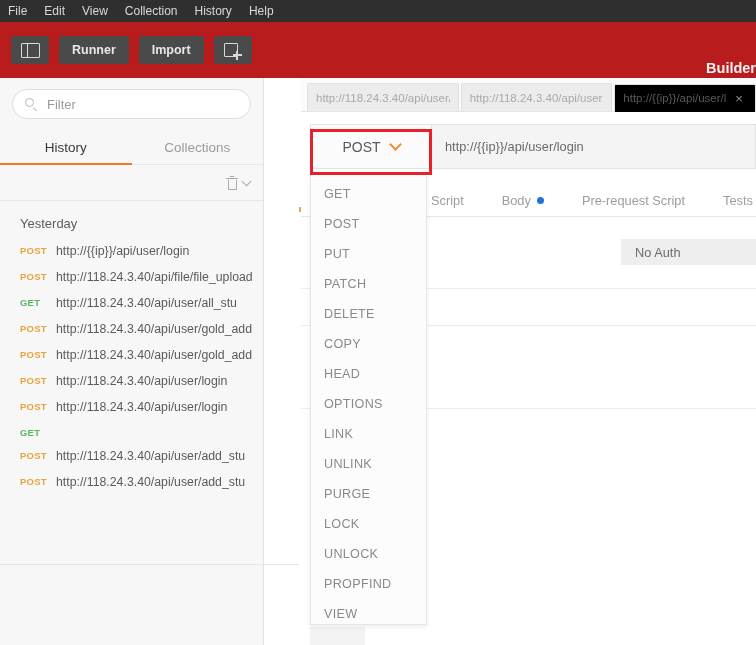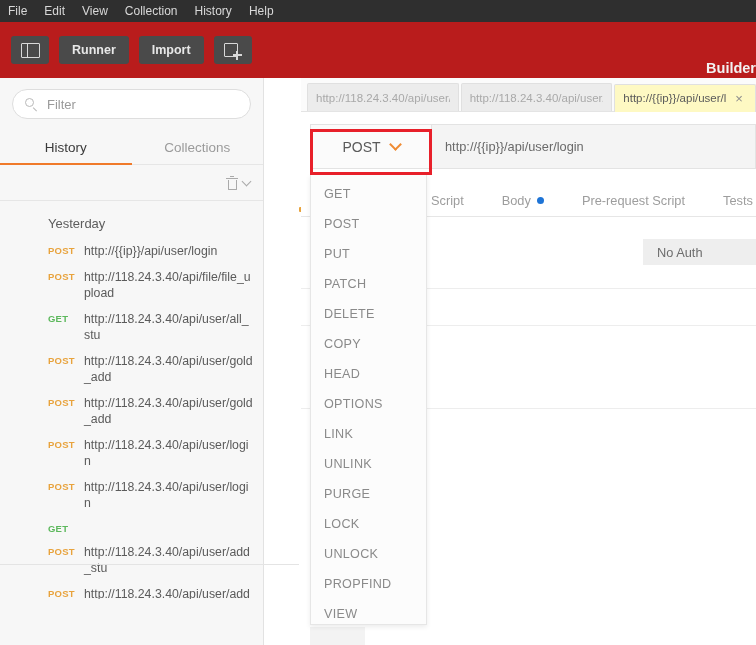--- a/index.html
+++ b/index.html
@@ -117,21 +117,21 @@
   }
   .trash-ic .body {
     position: absolute; left: 1.5px; top: 4px; width: 9px; height: 10px;
     border: 1.3px solid #aaa; border-top: none; border-radius: 0 0 1px 1px;
   }
   .chev-sm {
     width: 7px; height: 7px; border-right: 1.4px solid #aaa; border-bottom: 1.4px solid #aaa;
     transform: rotate(45deg); margin-bottom: 3px; cursor: pointer;
   }
 
-  .hist-scroll { height: 398px; overflow: hidden; position: relative; padding-left: 28px; }
+  .hist-scroll { height: 398px; overflow: hidden; position: relative; }
   .hist-group-label {
     font-size: 13px; color: #5d5d5d; padding: 15px 0 7px 20px;
   }
   .hist-item {
     display: flex; align-items: flex-start; padding: 5px 10px 5px 20px;
     gap: 8px; cursor: pointer;
   }
   .verb {
     font-size: 9.5px; font-weight: bold; letter-spacing: .2px; width: 28px;
     flex: none; padding-top: 2px; text-align: left;
@@ -159,21 +159,21 @@
     height: 34px; display: flex; align-items: flex-end; gap: 2px;
     padding-left: 6px; background: #fbfbfb; border-bottom: 1px solid #e4e4e4;
   }
   .rtab {
     height: 28px; background: #ececec; border: 1px solid #e0e0e0; border-bottom: none;
     border-radius: 2px 2px 0 0; display: flex; align-items: center;
     padding: 0 8px; font-size: 11.5px; color: #a9a9a9; cursor: pointer;
     max-width: 152px; overflow: hidden; white-space: nowrap;
   }
   .rtab.active {
-    background: #fef9c3; color: #5a5a5a; border-color: #e0e0e0;
+    background: #000000; color: #5a5a5a; border-color: #e0e0e0;
     position: relative; z-index: 2; margin-bottom: -1px; padding-bottom: 1px;
   }
   .rtab .tlabel { overflow: hidden; text-overflow: clip; white-space: nowrap; }
   .rtab .close-x {
     margin-left: 9px; font-size: 13px; color: #8d8d8d; line-height: 1; cursor: pointer;
   }
 
   .urlrow {
     margin-top: 12px; height: 45px; display: flex; align-items: stretch;
     padding-left: 9px; padding-right: 0;
@@ -194,21 +194,21 @@
   }
 
   .req-tabs {
     margin-top: 16px; height: 32px; display: flex; align-items: center;
     gap: 38px; padding-left: 130px; border-bottom: 1px solid #e6e6e6;
     font-size: 12.8px; color: #9d9d9d; white-space: nowrap;
   }
   .req-tab { cursor: pointer; display: flex; align-items: center; gap: 6px; }
   .blue-dot { width: 7px; height: 7px; background: #1e74d6; border-radius: 50%; }
 
-  .auth-row { margin-top: 22px; padding-left: 320px; margin-left: 22px; }
+  .auth-row { margin-top: 22px; padding-left: 320px; }
   .auth-select {
     background: #eeeeee; height: 26px; display: inline-flex; align-items: center;
     padding: 0 14px; font-size: 12.8px; color: #6d6d6d; cursor: pointer;
     min-width: 135px;
   }
   .hline { position: absolute; left: 0; width: 455px; height: 1px; background: #ededed; }
 
   
   .dropdown {
     position: absolute; left: 310px; top: 175px; width: 117px; height: 450px;

